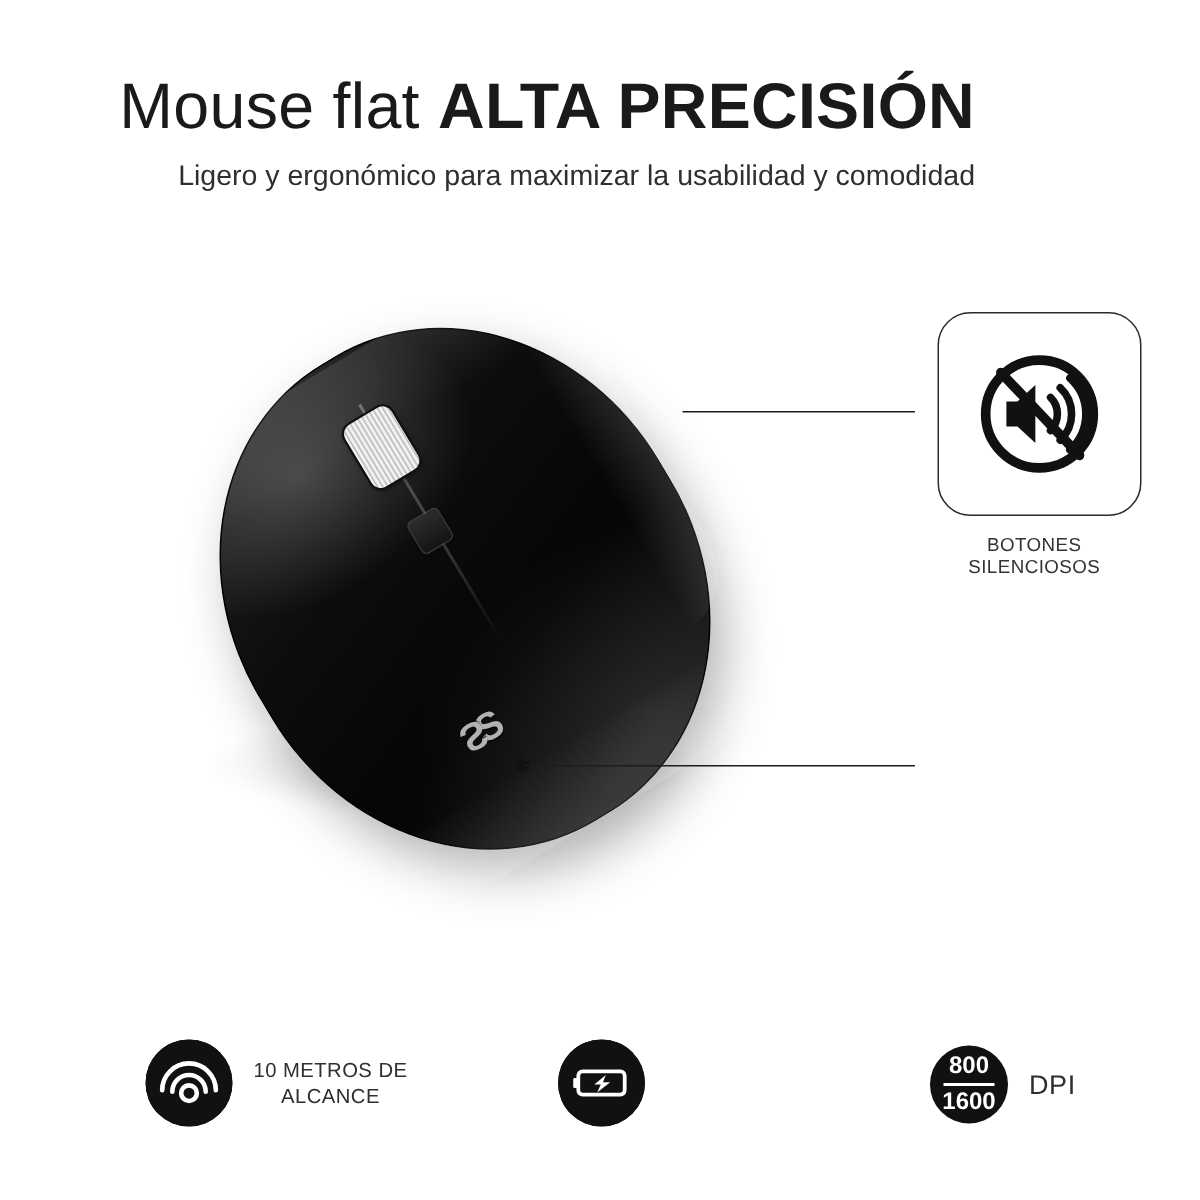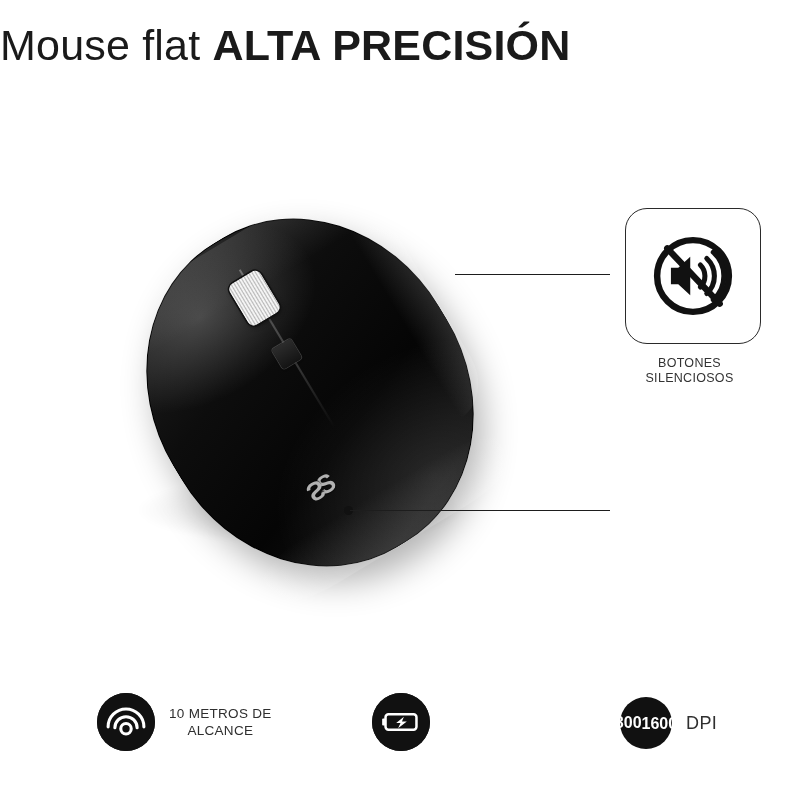--- a/index.html
+++ b/index.html
@@ -7,21 +7,21 @@
     width:800px;height:800px;
     background:#ffffff;
     font-family:"Liberation Sans", sans-serif;
     color:#2b2b2b;
     overflow:hidden;
     position:relative;
   }
   #page{position:relative;width:800px;height:800px;}
 
   
-  .header{position:absolute;left:0;top:18px;width:650px;text-align:left;}
+  .header{position:absolute;left:0;top:44px;width:650px;text-align:right;}
   .title{
     font-size:43px;line-height:54px;white-space:nowrap;color:#1a1a1a;
   }
   .title .light{font-weight:300;letter-spacing:.2px;}
   .title .bold{font-weight:700;letter-spacing:.2px;}
   .subtitle{
     margin-top:9px;font-size:19px;font-weight:300;color:#2f2f2f;white-space:nowrap;
   }
 
   
@@ -168,37 +168,38 @@
   .feature{position:absolute;display:flex;align-items:center;}
   .circle{
     border-radius:50%;background:#111;flex:0 0 auto;
     display:flex;align-items:center;justify-content:center;
   }
   .feature-label{
     font-size:13.5px;line-height:17px;color:#2f2f2f;text-align:center;letter-spacing:.3px;
   }
   .dpi-badge{
     width:52px;height:52px;border-radius:50%;background:#111;color:#fff;
-    display:flex;flex-direction:row;align-items:center;justify-content:center;
+    display:flex;flex-direction:column;align-items:center;justify-content:center;
     font-weight:700;line-height:1;
   }
   .dpi-top{font-size:16px;padding-bottom:1px;}
   .dpi-rule{width:34px;height:2.6px;background:#fff;margin:2px 0;}
   .dpi-bot{font-size:16px;padding-top:1px;}
   .dpi-text{margin-left:14px;font-size:18px;color:#2f2f2f;letter-spacing:.4px;}
 </style>
 </head>
 <body>
 
 <div id="page">
 
   <div class="header">
     <div class="title">
       <span class="light">Mouse flat </span><span class="bold">ALTA PRECISIÓN</span>
     </div>
+    <div class="subtitle">Ligero y ergonómico para maximizar la usabilidad y comodidad</div>
   </div>
 
   <div class="product">
     <div class="mouse-shadow"></div>
     <div class="mouse-wrap">
       <div class="mouse-body"></div>
       <div class="mouse-top-edge"></div>
       <div class="mouse-right-edge"></div>
       <div class="mouse-bottom-rim"></div>
       <div class="mouse-split"></div>

